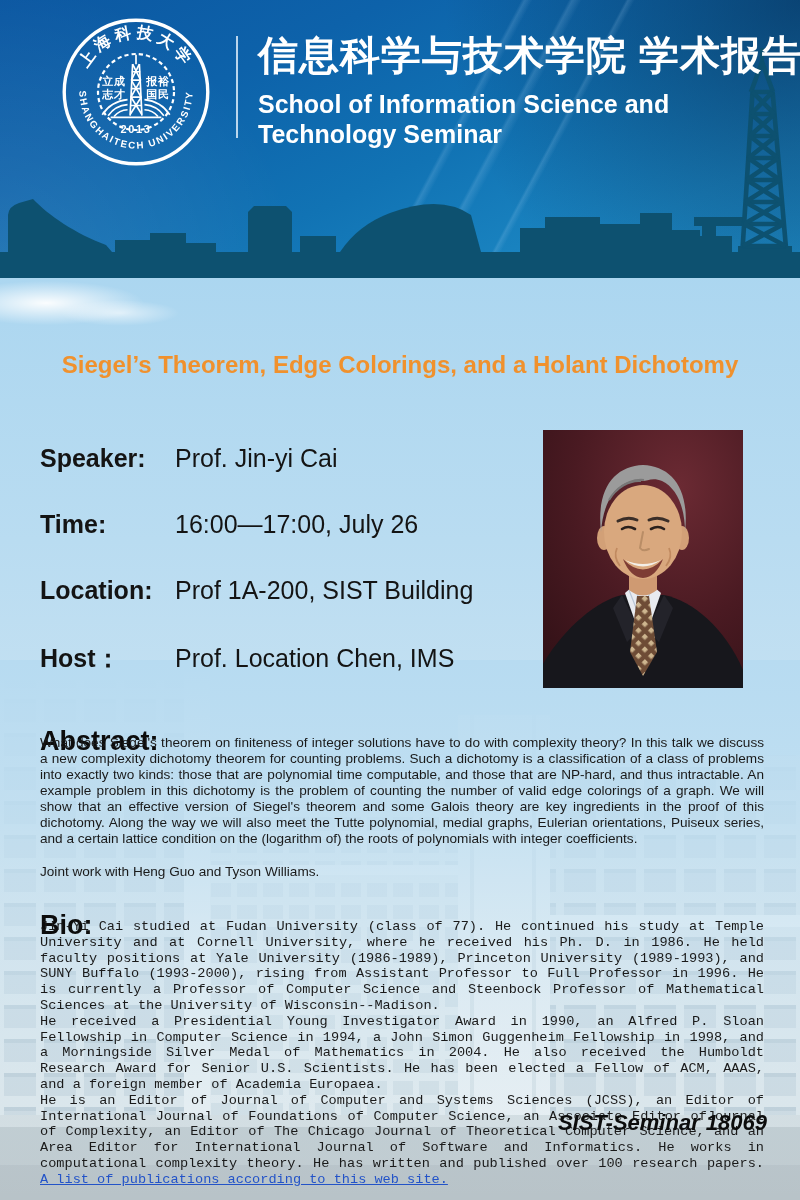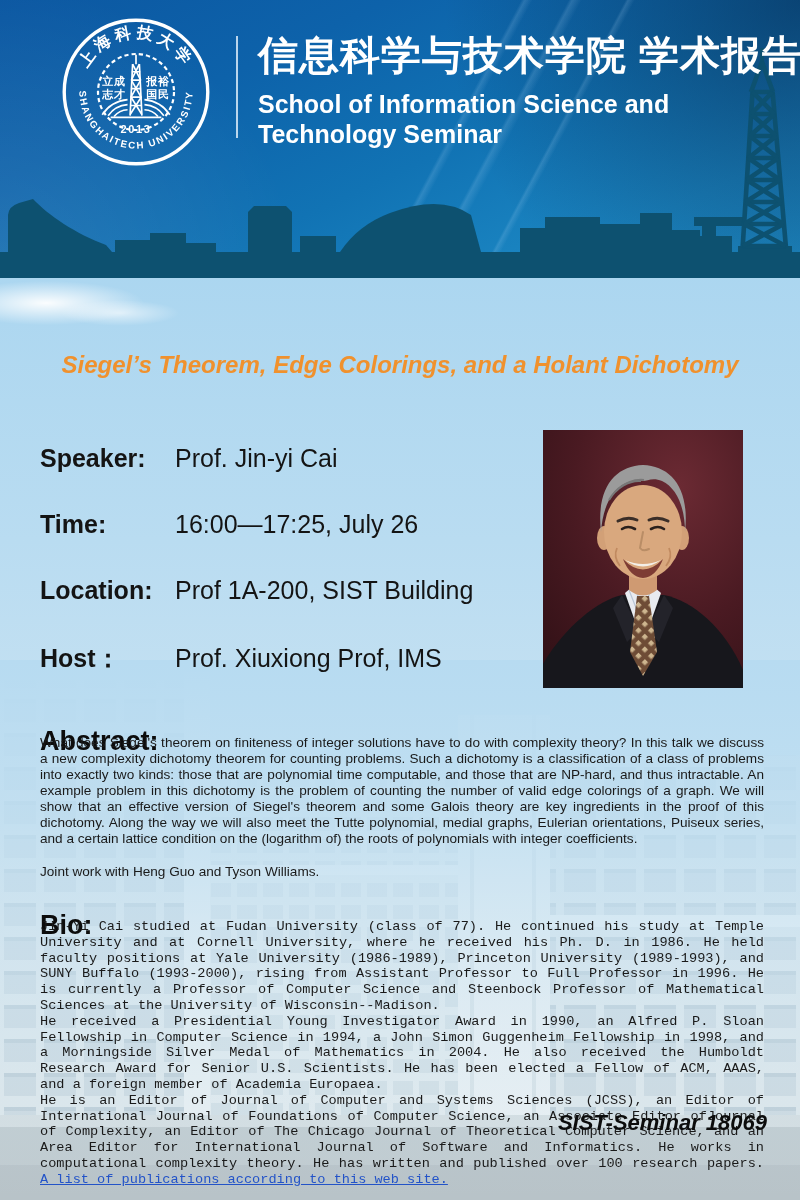--- a/index.html
+++ b/index.html
@@ -35,21 +35,21 @@
   .bg-building { position:absolute; left:0; bottom:0; width:800px; height:540px; z-index:0; pointer-events:none; }
 
   .cloud { position:absolute; left:-22px; top:280px; width:170px; height:46px; z-index:1;
     background:radial-gradient(ellipse at 40% 50%, rgba(255,255,255,.95), rgba(255,255,255,0) 68%); }
   .cloud2 { position:absolute; left:60px; top:300px; width:120px; height:26px; z-index:1;
     background:radial-gradient(ellipse at 50% 50%, rgba(255,255,255,.6), rgba(255,255,255,0) 70%); }
 
   
   .content { position:absolute; inset:0; z-index:5; }
   .talk-title { position:absolute; top:351px; left:30px; width:740px; text-align:center;
-    font-size:24px; font-weight:bold; color:#f0912d; letter-spacing:0px;font-style:italic; }
+    font-size:24px; font-weight:bold; color:#f0912d; letter-spacing:0px; }
 
   .info-rows { position:absolute; left:40px; top:444px; }
   .info-row { display:flex; align-items:center; margin-bottom:37px; color:#141414; }
   .info-row .label { width:135px; font-size:25px; font-weight:bold; }
   .info-row .value { font-size:25px; }
 
   .photo { position:absolute; left:543px; top:430px; width:200px; height:258px; }
   .photo svg { display:block; width:100%; height:100%; }
 
   .section-heading { position:absolute; left:40px; font-size:27px; font-weight:bold; color:#0c0c0c;margin-top:28px; }
@@ -184,29 +184,29 @@
 
     <div class="talk-title">Siegel’s Theorem, Edge Colorings, and a Holant Dichotomy</div>
 
     <div class="info-rows">
       <div class="info-row">
         <span class="label">Speaker:</span>
         <span class="value">Prof. Jin-yi Cai</span>
       </div>
       <div class="info-row">
         <span class="label">Time:</span>
-        <span class="value">16:00—17:25, July 26</span>
+        <span class="value">16:00—17:00, July 26</span>
       </div>
       <div class="info-row">
         <span class="label">Location:</span>
         <span class="value">Prof 1A-200, SIST Building</span>
       </div>
       <div class="info-row">
         <span class="label">Host：</span>
-        <span class="value">Prof. Xiuxiong Prof, IMS</span>
+        <span class="value">Prof. Location Chen, IMS</span>
       </div>
     </div>
 
     <div class="photo">
       <svg viewBox="0 0 200 258">
         <defs>
           <radialGradient id="bgGrad" cx="0.68" cy="0.22" r="1.05">
             <stop offset="0" stop-color="#6b2a33"></stop>
             <stop offset="0.5" stop-color="#4a1a22"></stop>
             <stop offset="1" stop-color="#2d0f14"></stop>

